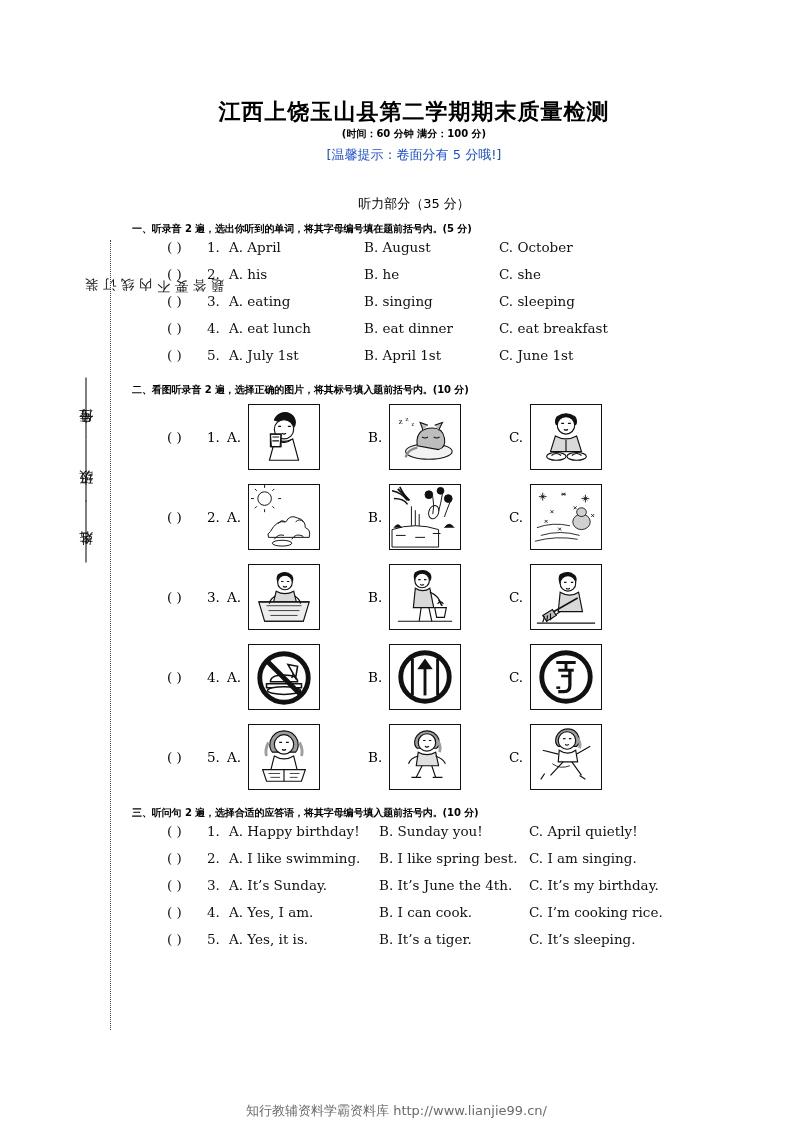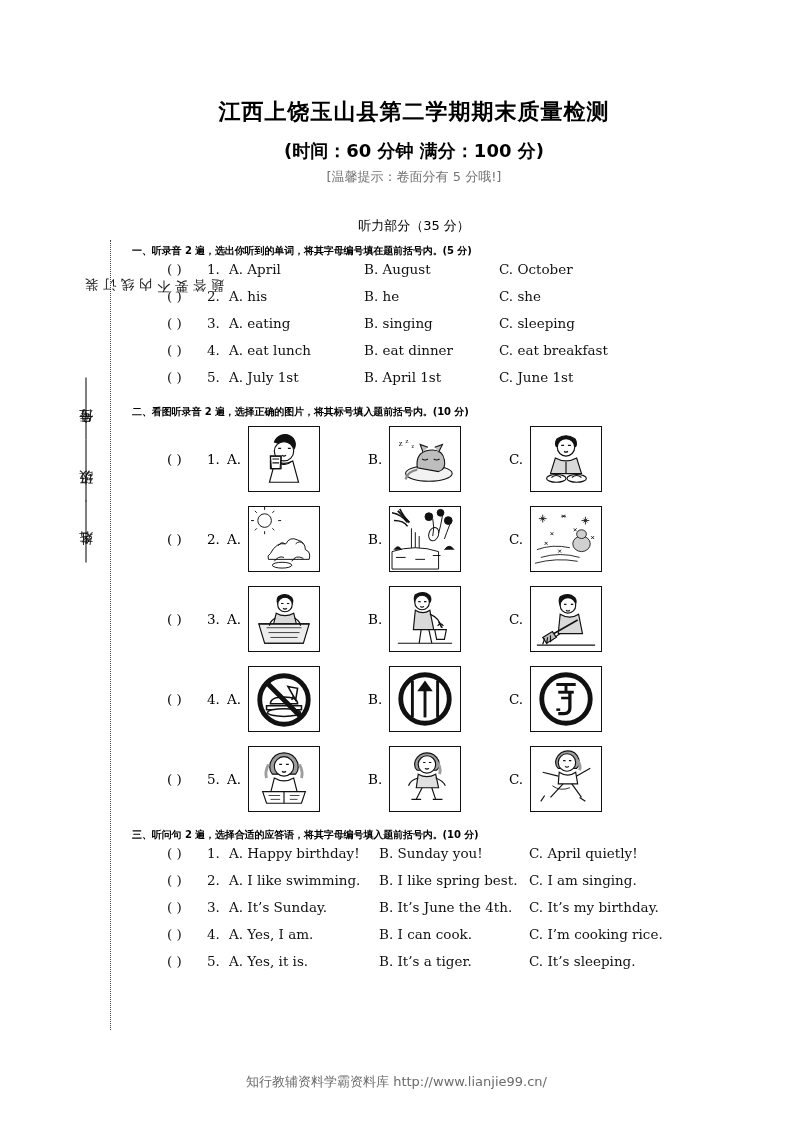--- a/index.html
+++ b/index.html
@@ -93,28 +93,27 @@
     font-family: "DejaVu Sans", "Liberation Sans", sans-serif;
     font-weight: bold;
     font-size: 21px;
     letter-spacing: 1px;
     margin-top: 6px;
   }
   .meta-line {
     text-align: center;
     font-family: "DejaVu Sans", "Liberation Sans", sans-serif;
     font-weight: bold;
-    font-size: 18px;
-    margin-top: 12px;
+    font-size: 10px;
   }
   .tip-line {
     text-align: center;
     font-family: "DejaVu Sans", "Liberation Sans", sans-serif;
     font-size: 13px;
-    color: #737373;
+    color: #1d4ed8;
     margin-top: 5px;
   }
   .part-title {
     text-align: center;
     font-family: "DejaVu Sans", "Liberation Sans", sans-serif;
     font-weight: normal;
     font-size: 13px;
     margin-top: 31px;
   }
 
@@ -184,21 +183,21 @@
     flex: none;
   }
   .pic-gap-b { margin-left: 48px; }
   .pic-gap-c { margin-left: 48px; }
   .pic-box svg { display: block; width: 100%; height: 100%; }
 
   
   #footer {
     position: absolute;
     left: 0;
-    top: 1073px;
+    top: 1102px;
     width: 793px;
     text-align: center;
     font-family: "DejaVu Sans", "Liberation Sans", sans-serif;
     font-size: 13px;
     color: #6b6b6b;
   }
 </style>
 </head>
 <body>
 

